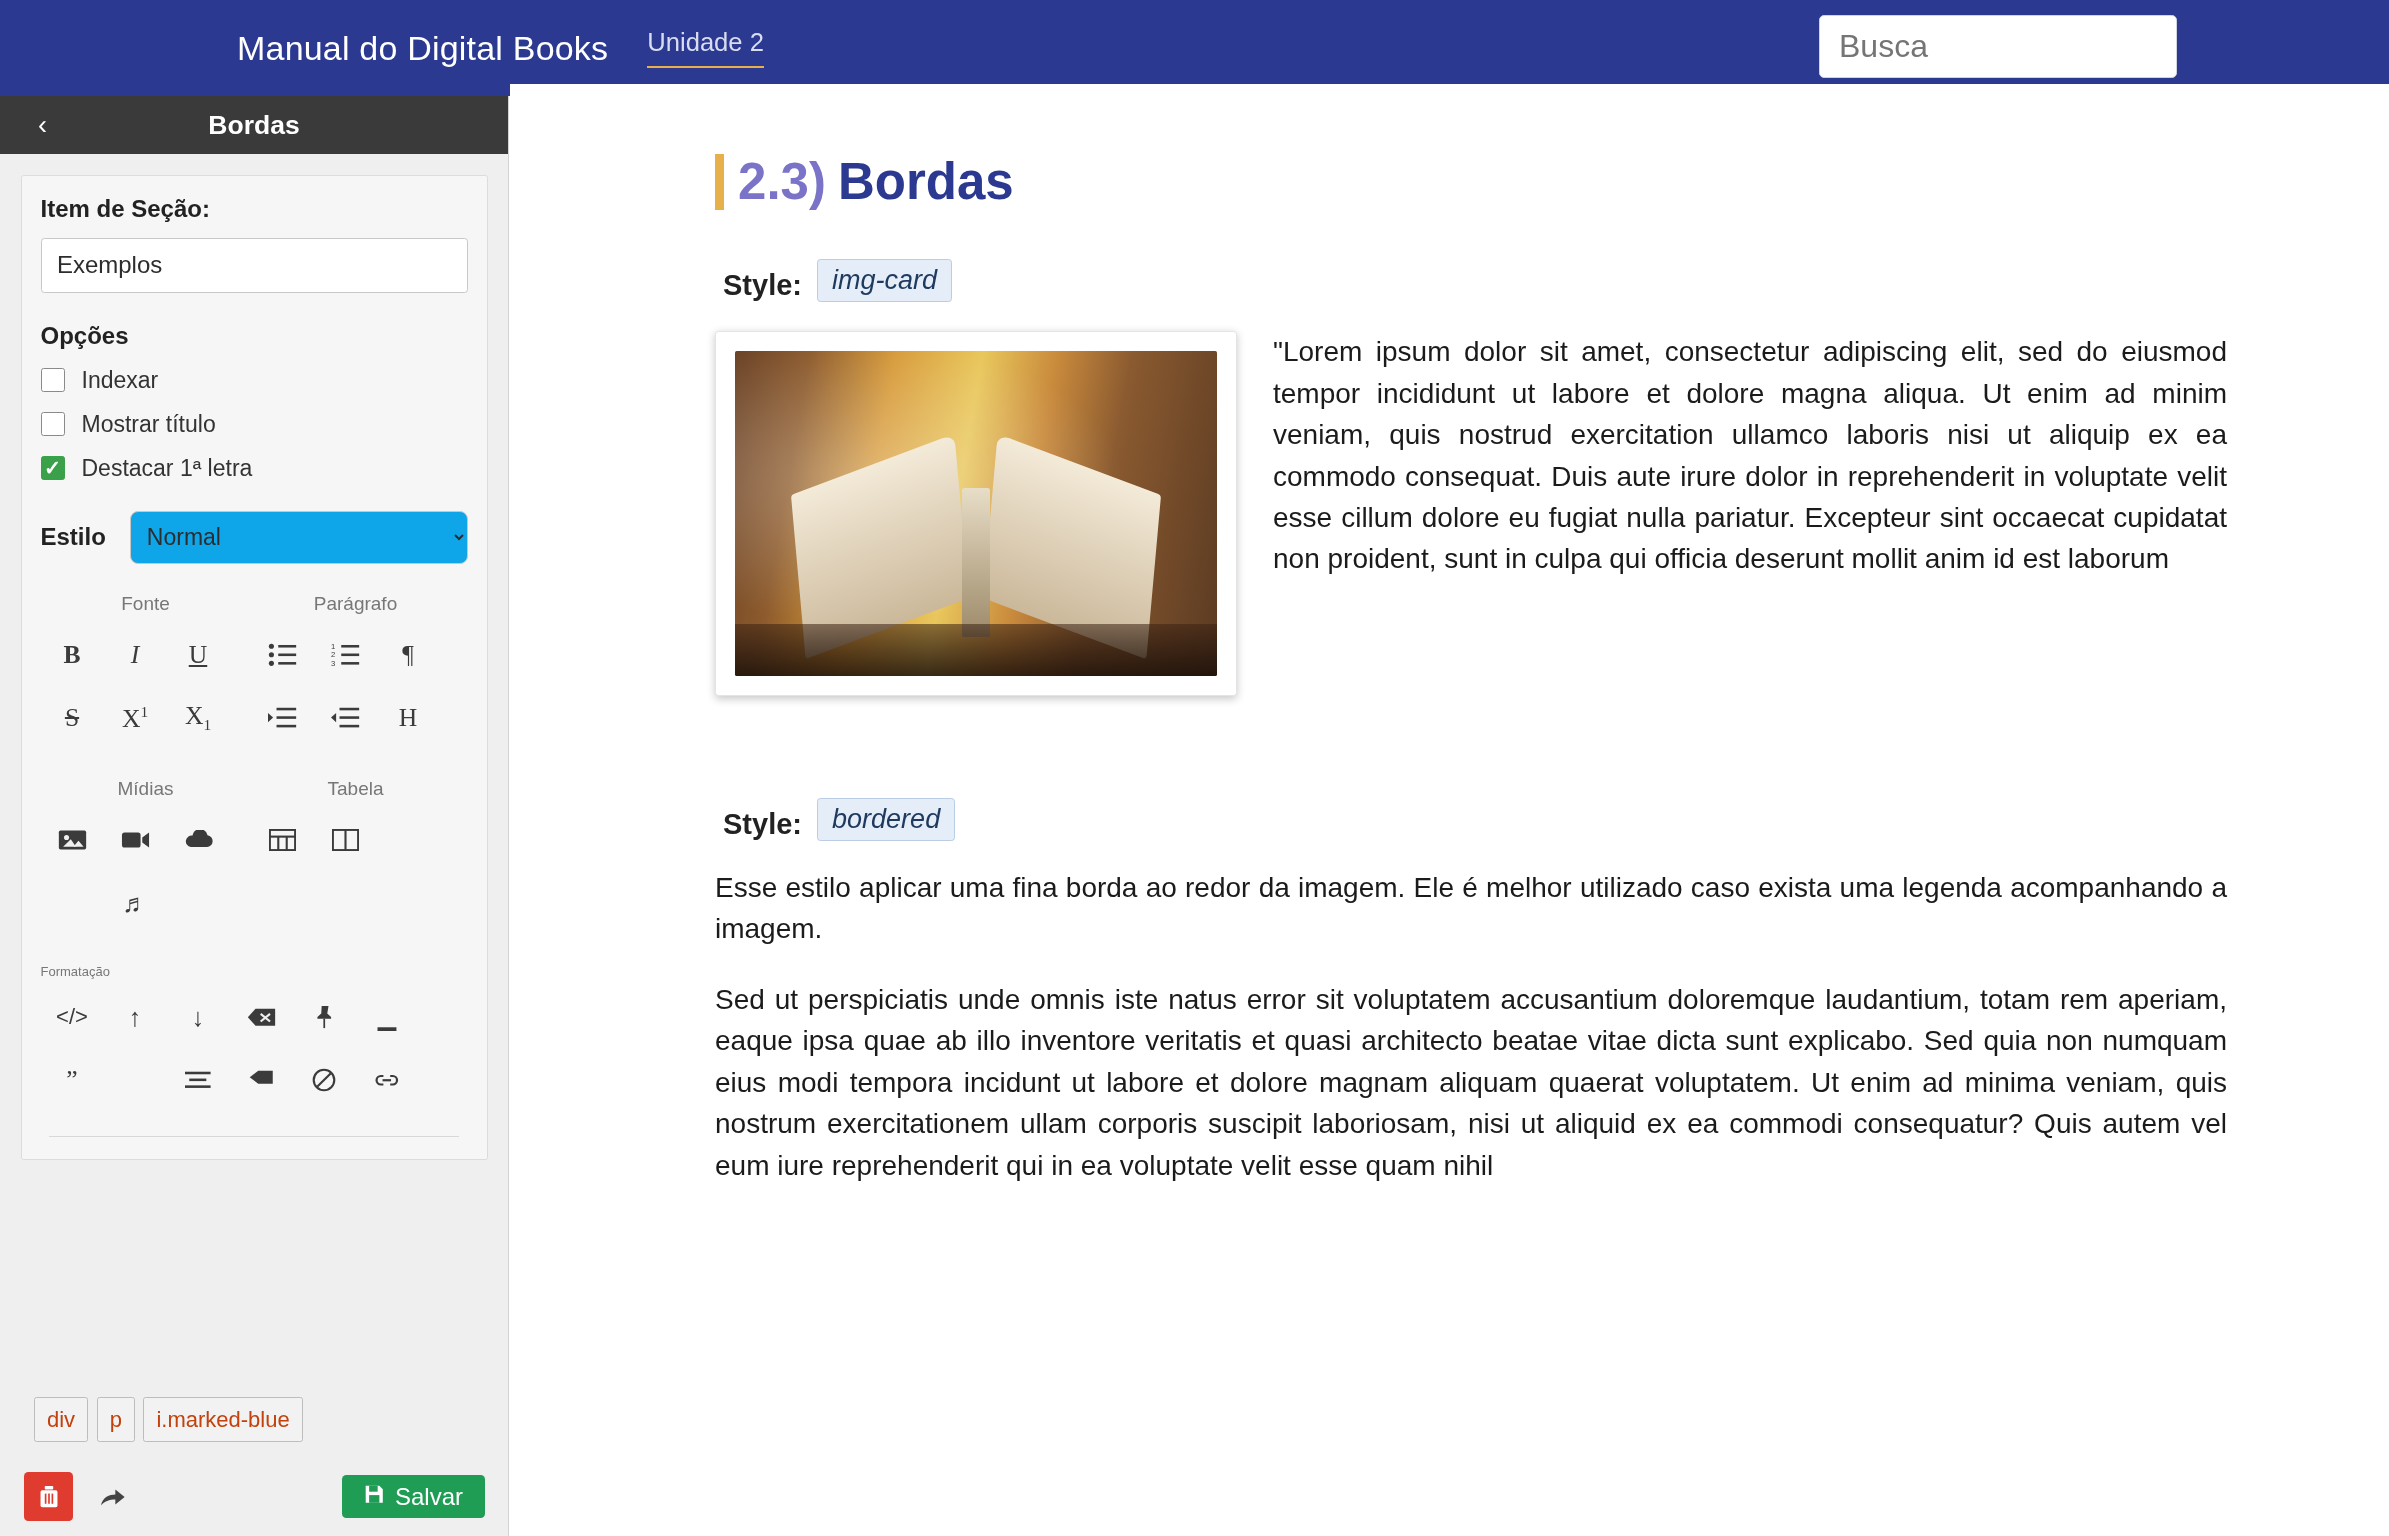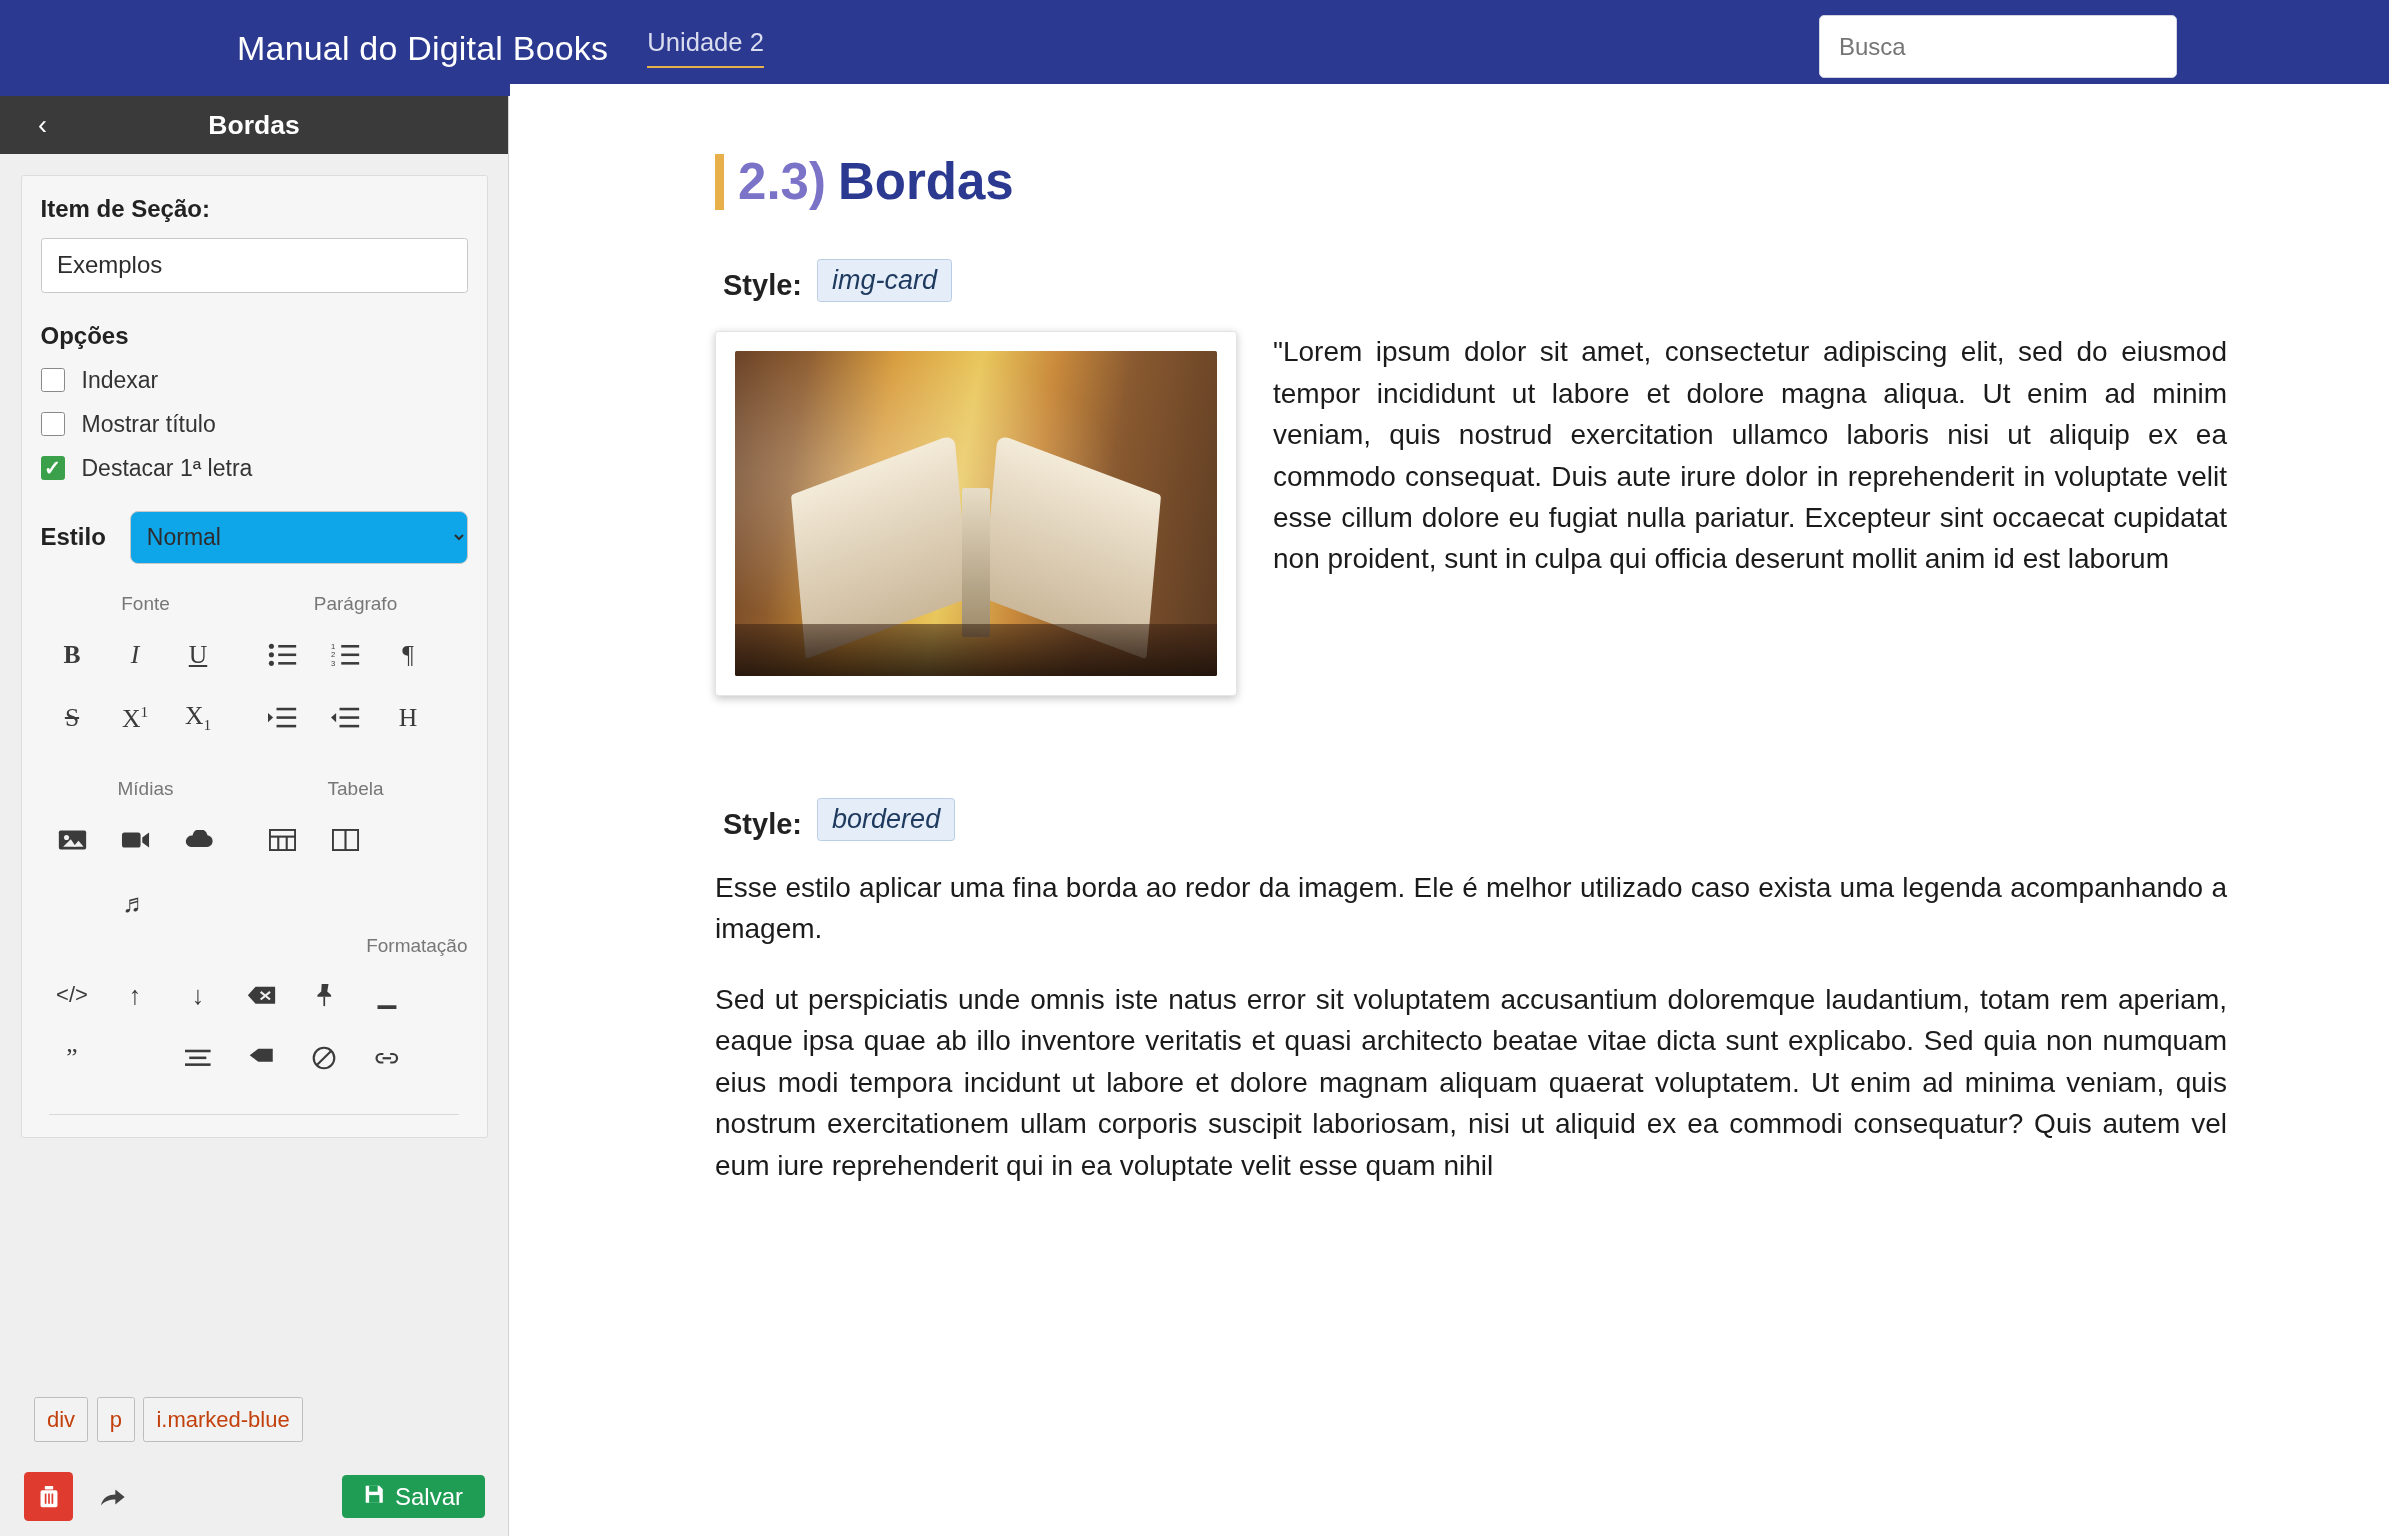--- a/index.html
+++ b/index.html
@@ -24,21 +24,21 @@
   }
   .topbar-unit {
     color: #d9dcef; font-size: 25.6px; margin-left: 39px;
     padding-bottom: 8.5px; border-bottom: 2.6px solid #e8b04b;
   }
   .search-wrap {
     position: absolute; right: 212px; top: 15.4px;
   }
   .search-input {
     width: 358px; height: 63px; border: 0.9px solid #cfd3e2; border-radius: 5.1px;
-    background: #ffffff; font-size: 24px; color: #6f7385;
+    background: #ffffff; font-size: 32px; color: #6f7385;
     padding: 0 19px; outline: none;
     font-family: "Liberation Sans", sans-serif;
   }
 
   
   .sidebar {
     position: absolute; left: 0; top: 96px; width: 509px; height: 1440px;
     background: #efefef; border-right: 0.9px solid #d2d2d2;
   }
   .sidebar-header {
@@ -91,21 +91,21 @@
   .tool-sec-head { font-size: 19px; color: #777; text-align: center; }
   .tool-grid { display: flex; margin-top: 8.5px; }
   .tool-col { display: flex; flex-wrap: wrap; }
   .tbtn {
     width: 63px; height: 63px; display: flex; align-items: center; justify-content: center;
     color: #3b3b3b; font-size: 25.6px; cursor: pointer;
   }
   .tbtn svg { display:block; }
   .sep-line { height: 0.9px; background: #d8d8d8; margin: 24px 8.5px 0 8.5px; }
 
-  .fmt-head { text-align: right; font-size: 19px; color: #777; }
+  .fmt-head { text-align: left; font-size: 13px; color: #777; margin-top: 29px; }
 
   
   .crumbs { position: absolute; left: 34px; bottom: 94px; display: flex; gap: 8.5px; }
   .crumb {
     border: 0.9px solid #bdbdbd; background: #f2f2f2; border-radius: 2.6px;
     padding: 8.5px 12px; font-size: 22px; color: #c2410c;
     font-family: "Liberation Sans", sans-serif;
   }
   .bottom-bar {
     position: absolute; left: 0; bottom: 0; width: 509px; height: 79px;

